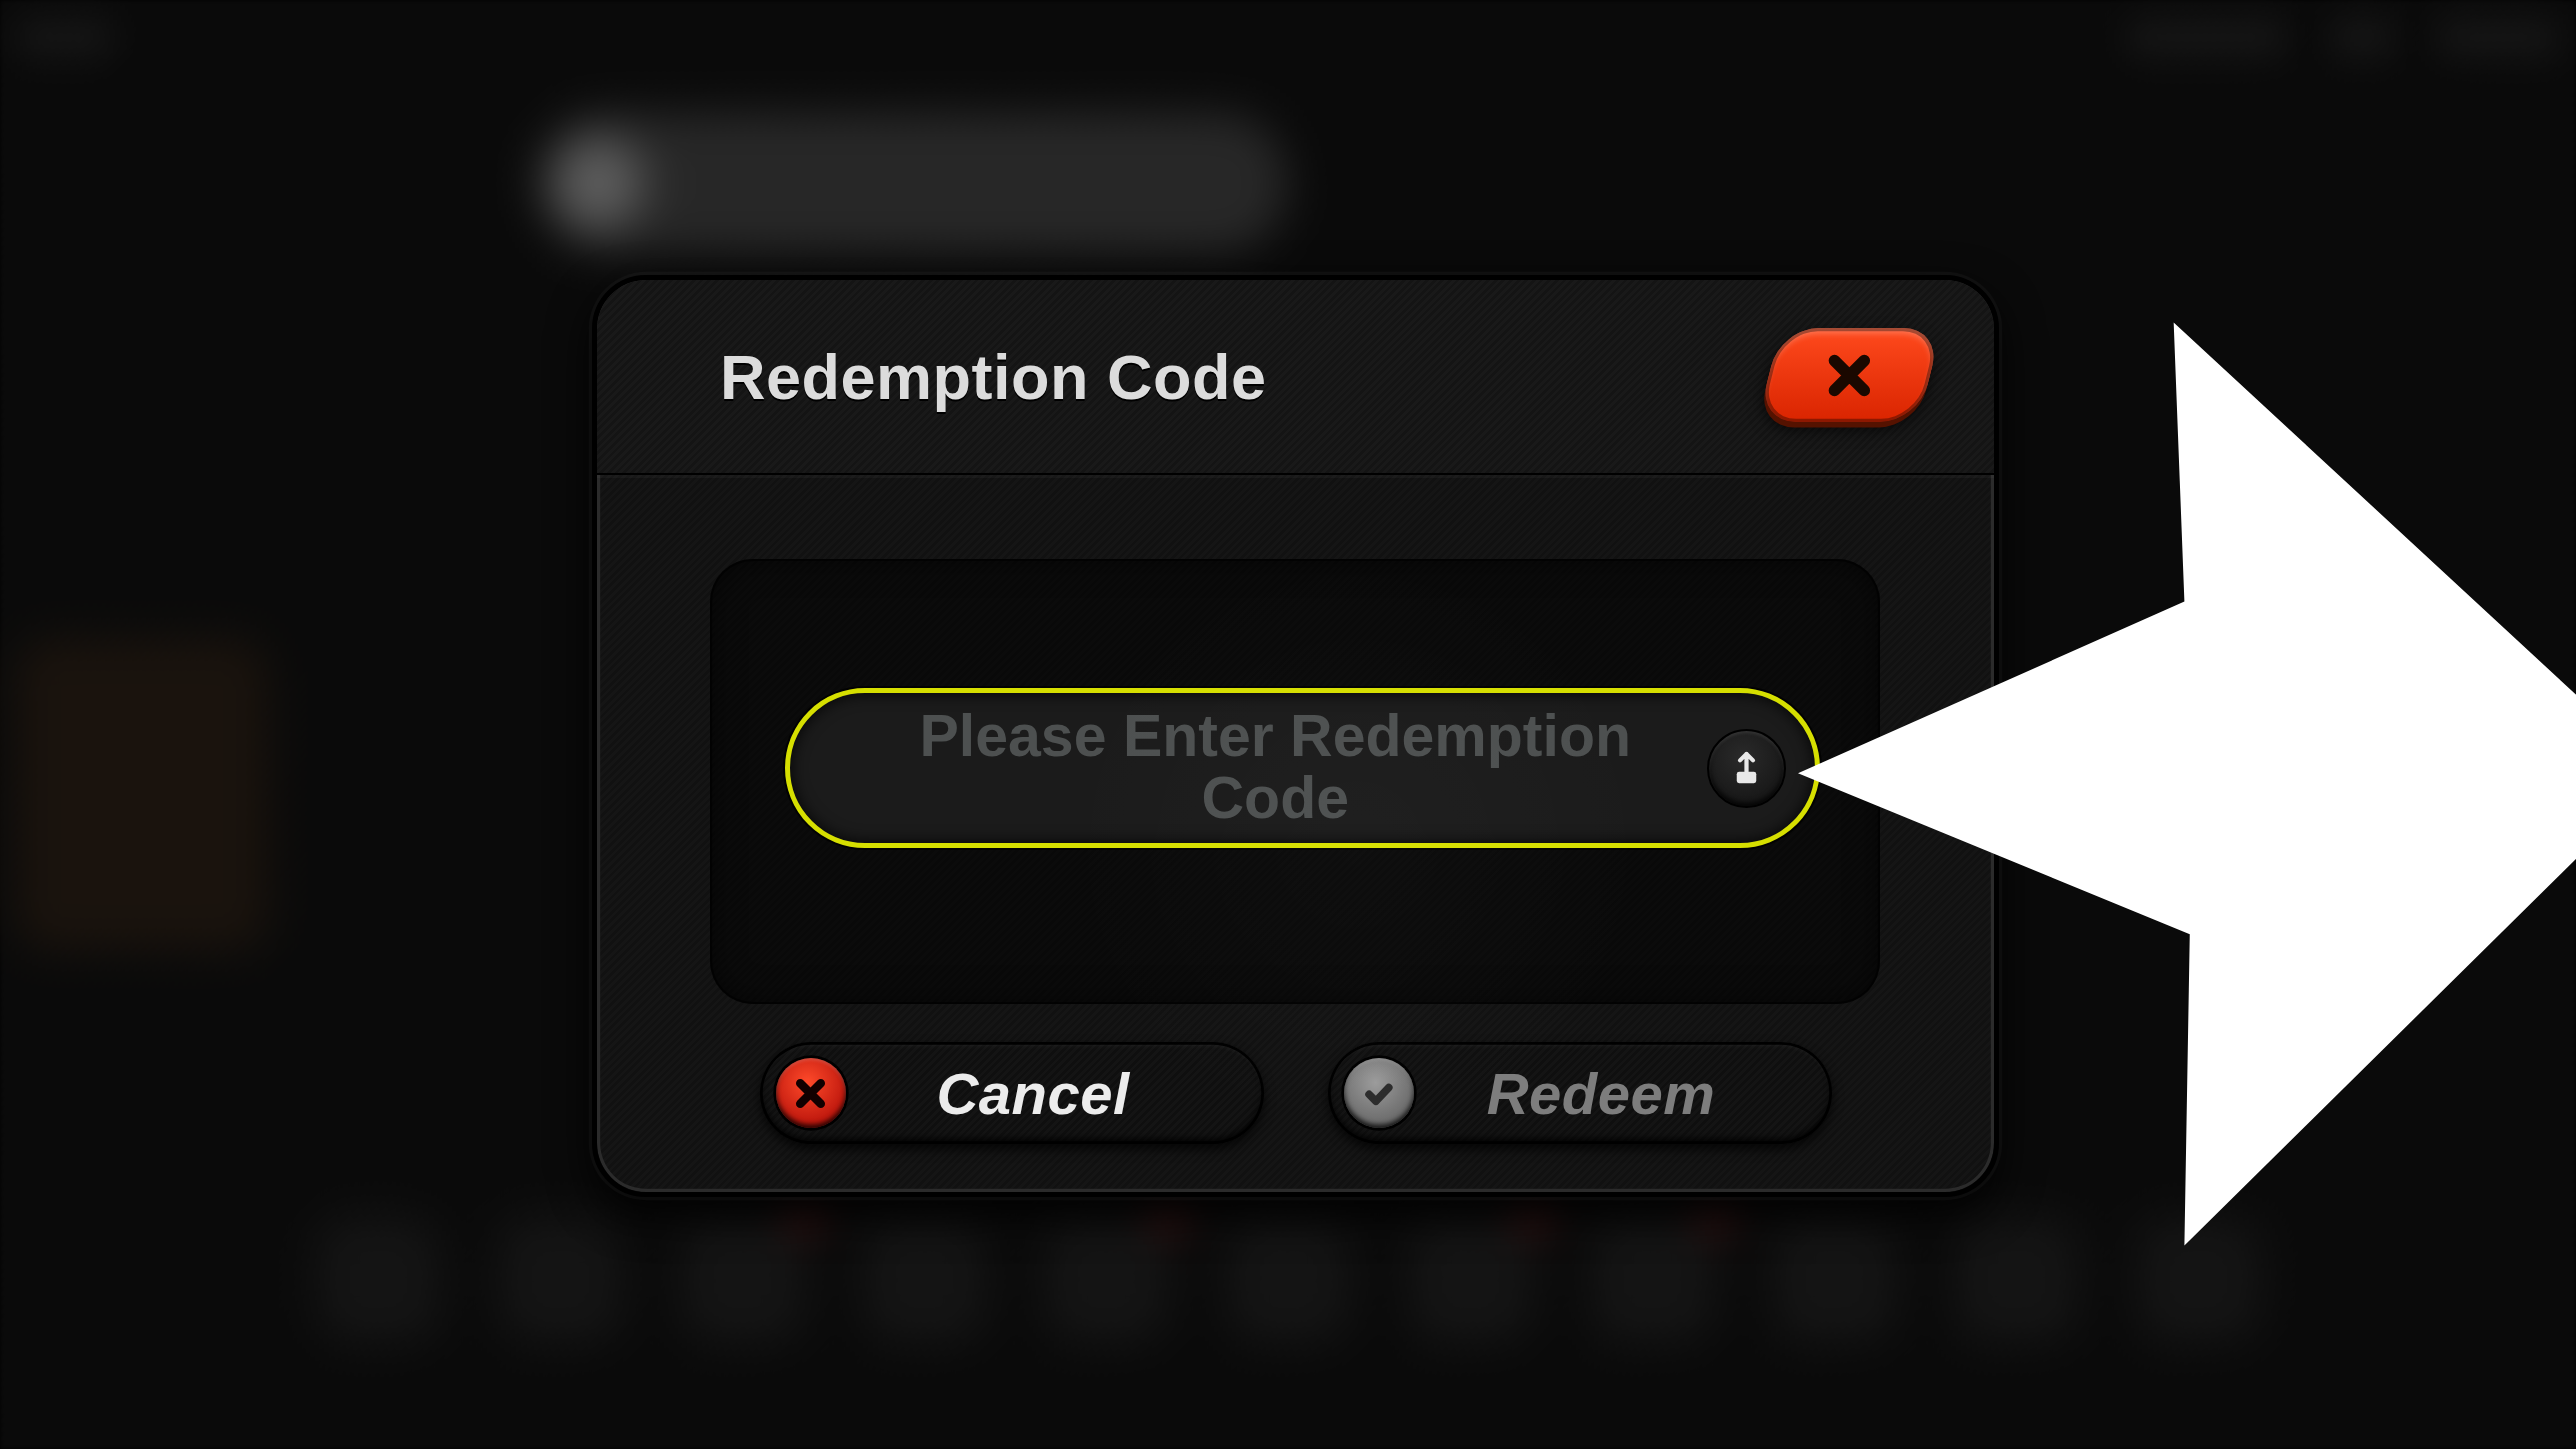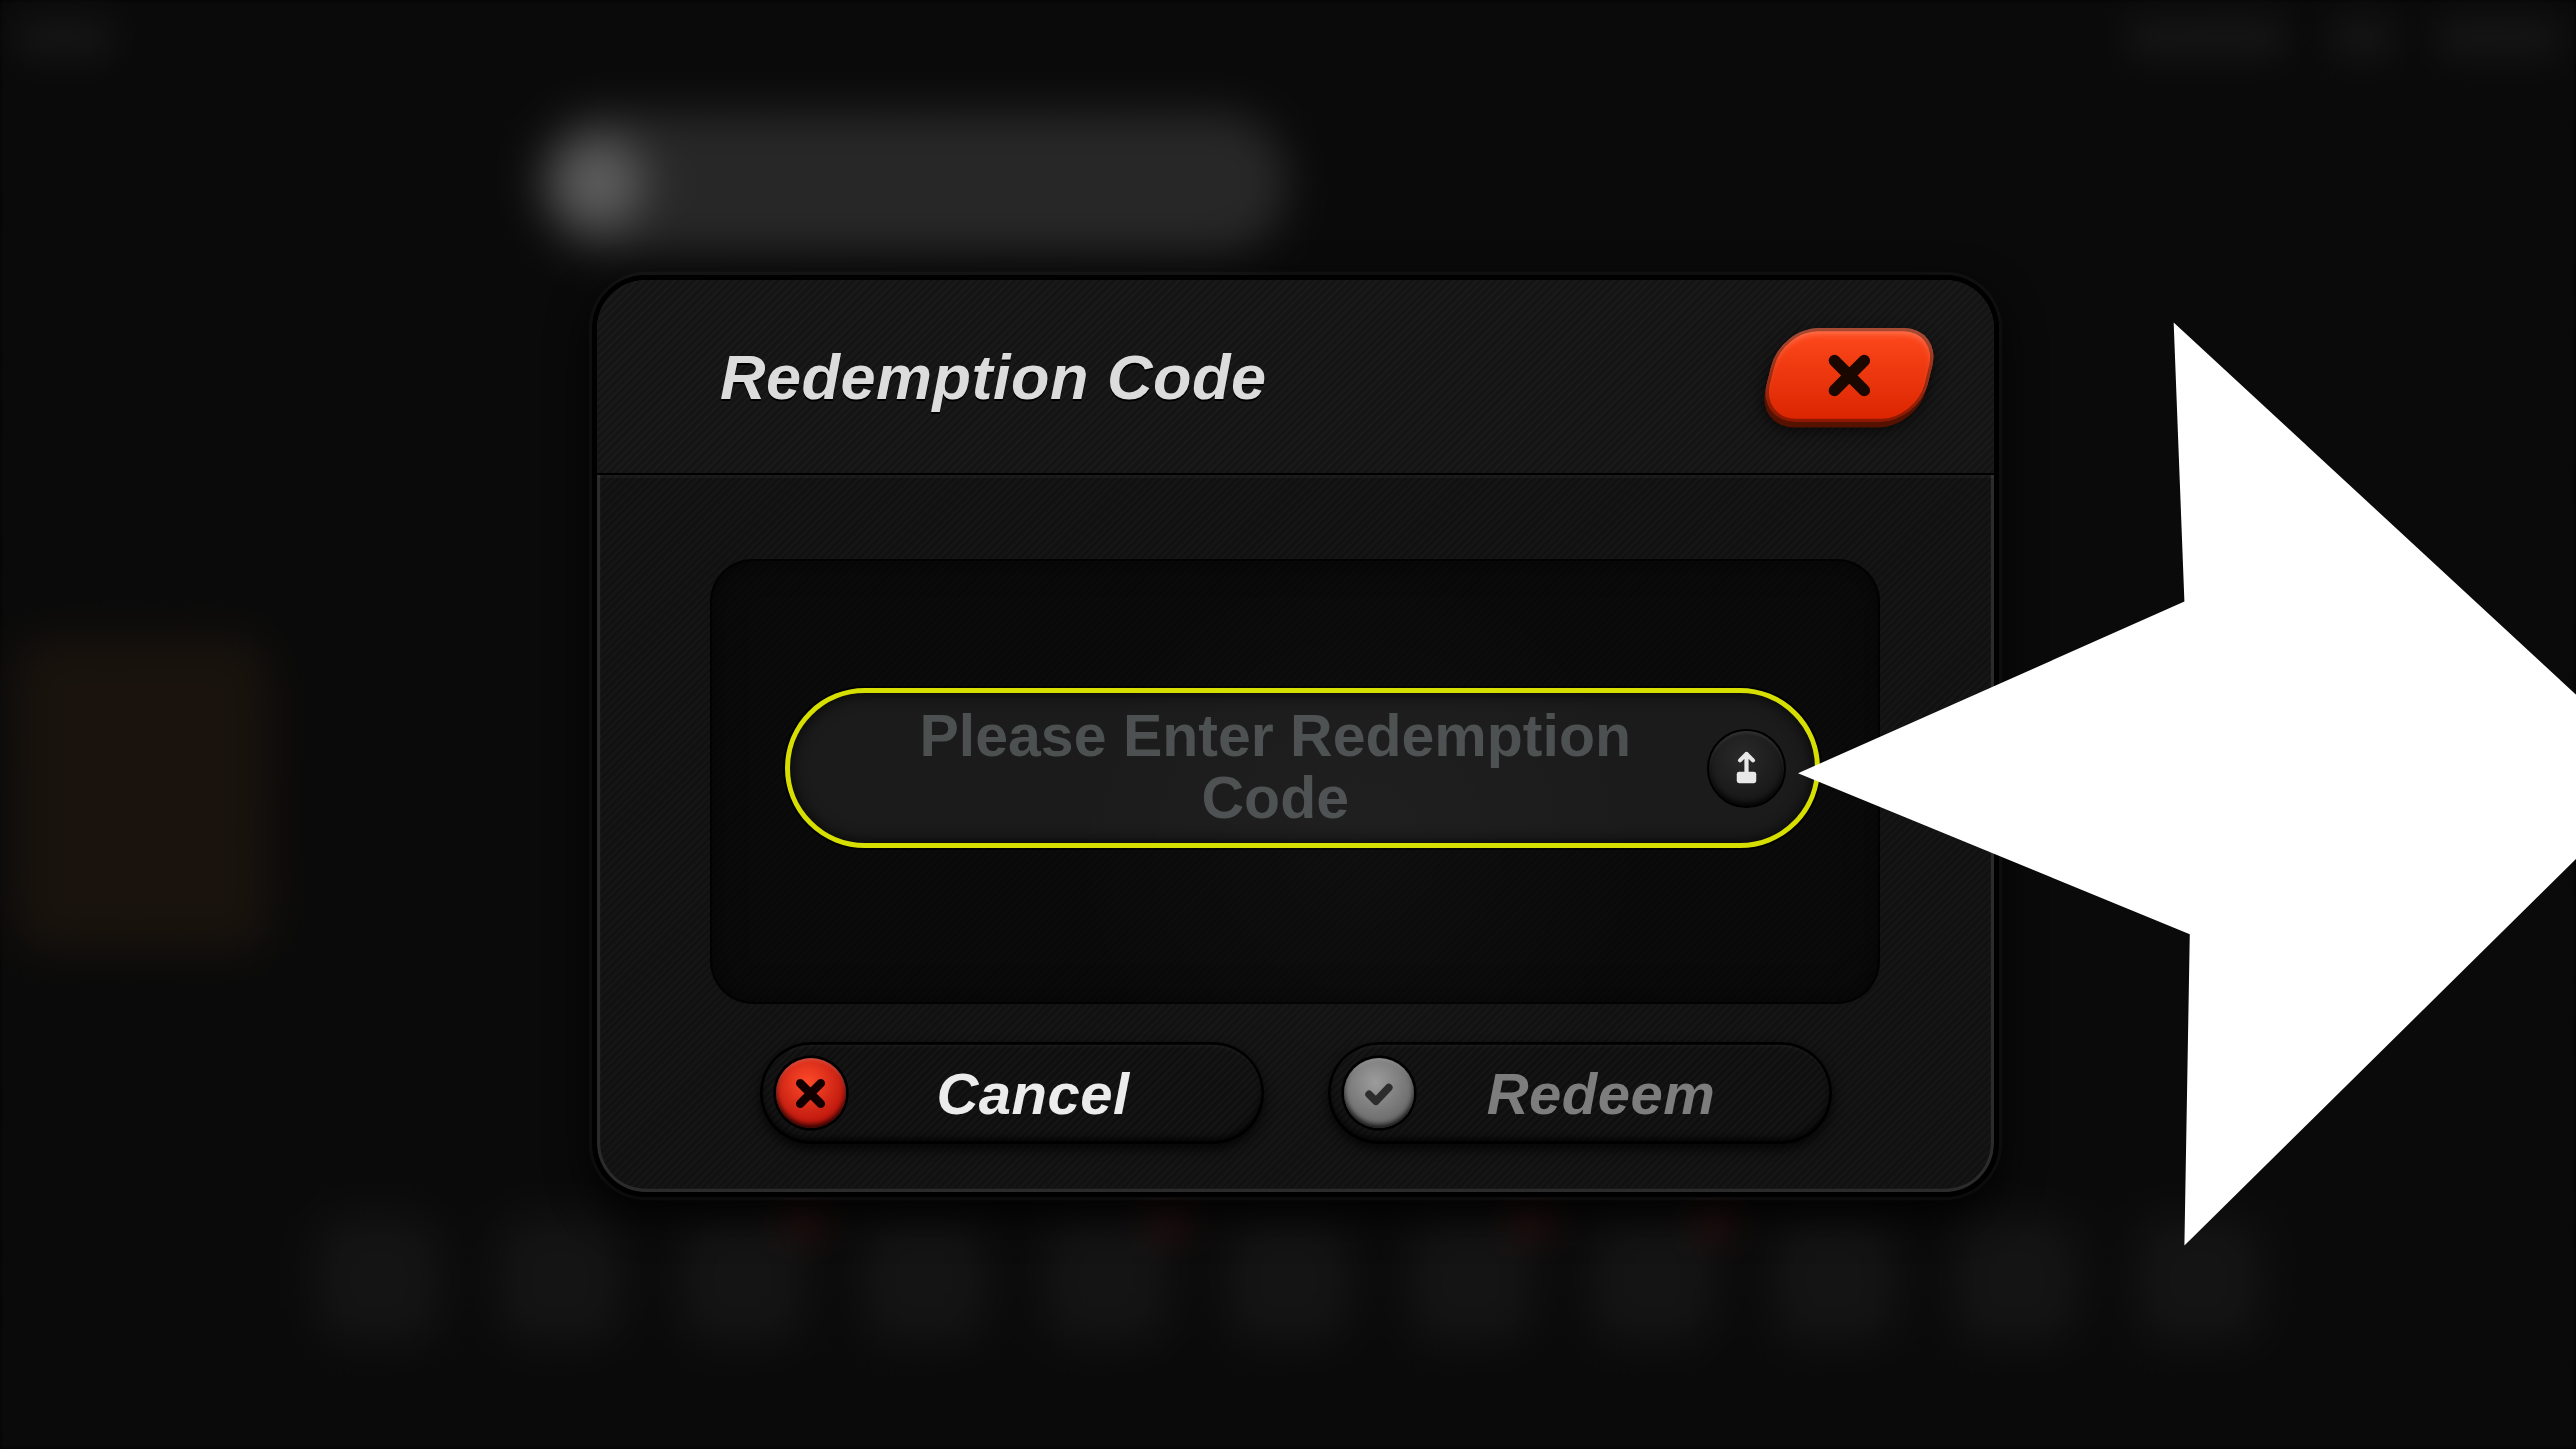--- a/index.html
+++ b/index.html
@@ -118,21 +118,20 @@
     box-shadow:0 3.2px 0 rgba(255,255,255,.03);
     background:
       repeating-linear-gradient(135deg,#191919 0 2.7px,#141414 2.7px 5.4px);
     display:flex;
     align-items:center;
   }
   .modal-title{
     margin-left:123px;
     font-size:63px;
     font-weight:900;
-    font-style:italic;
     color:#dcdcdc;
     letter-spacing:0.5px;
     text-shadow:0 2.1px 0 #000;
   }
 
   .close-btn{
     position:absolute;
     top:48px; right:64px;
     width:161px; height:94px;
     background:linear-gradient(#ff4a1d,#d92400);

